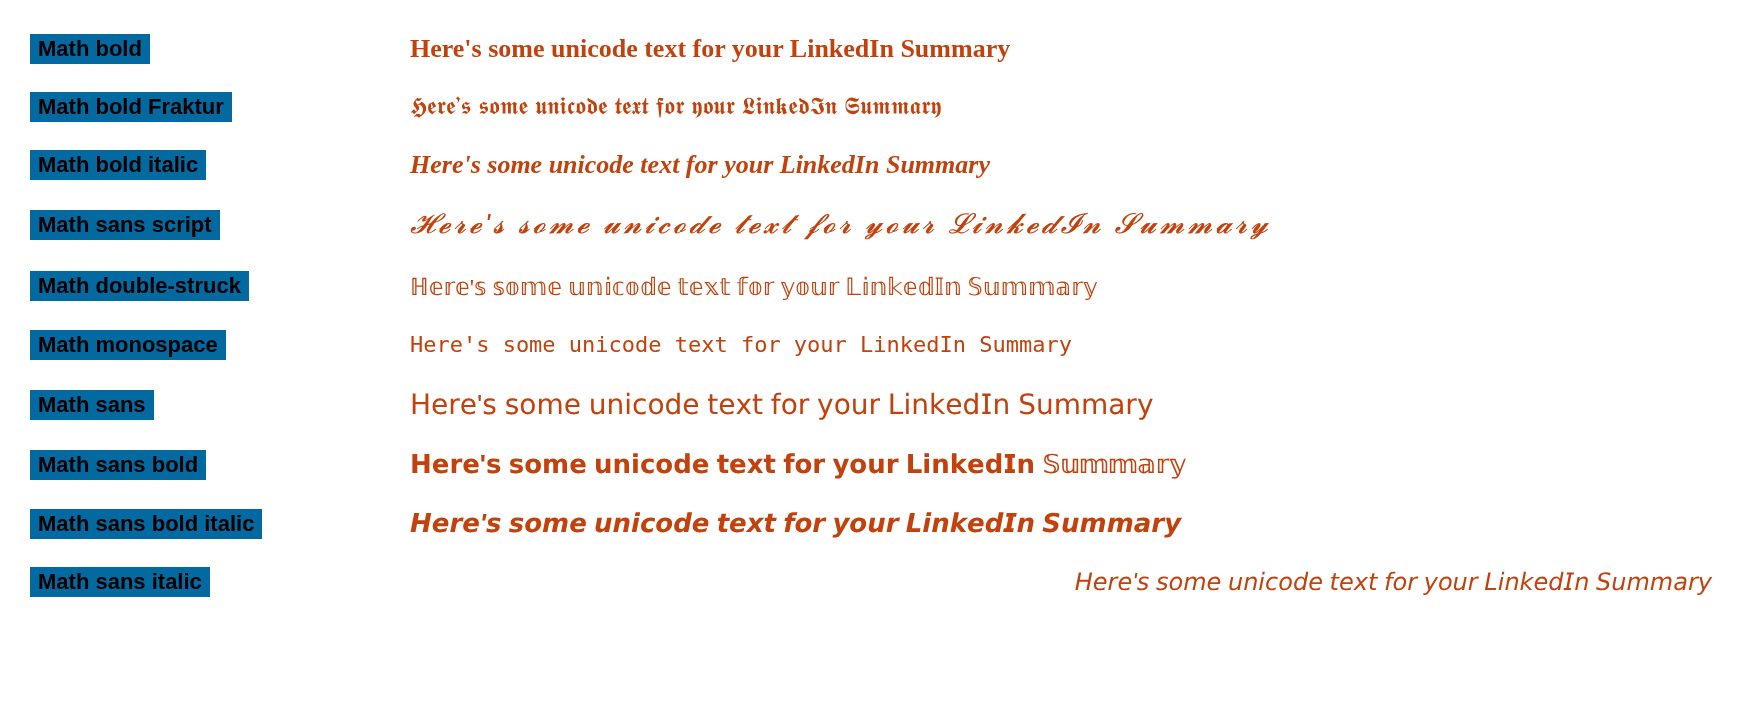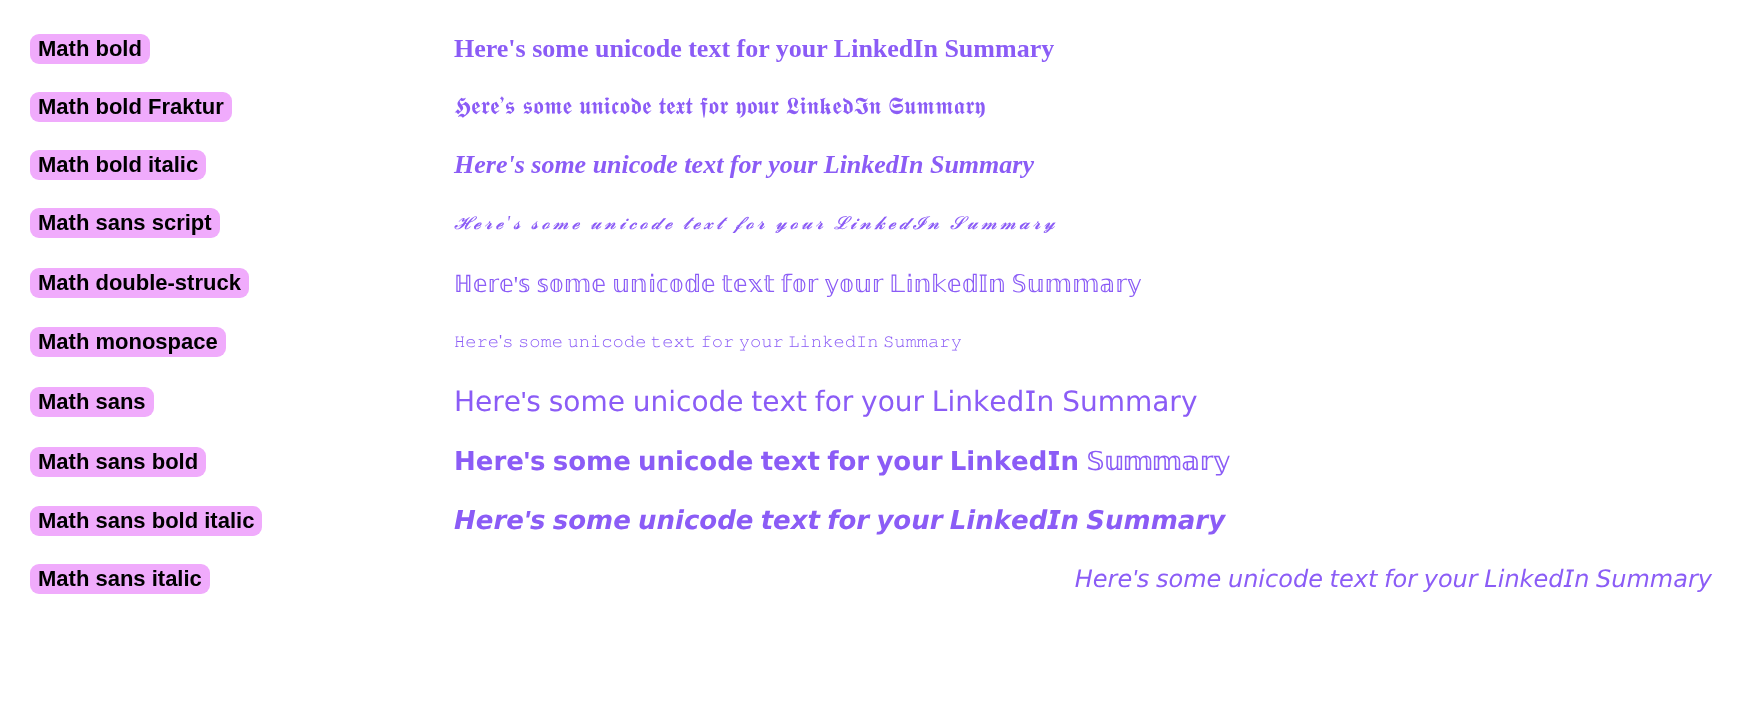--- a/index.html
+++ b/index.html
@@ -27,30 +27,29 @@
       width: 380px;
       flex-shrink: 0;
     }
 
     .label {
       display: inline-block;
       font-family: Arial, sans-serif;
       font-weight: bold;
       font-size: 22px;
       color: #000;
-      background: #f0abfc;
-      border-radius: 9px;
+      background: #0369a1;
+      border-radius: 0;
       padding: 2px 8px;
     }
 
     .sample-cell {
       flex: 1;
       font-size: 26px;
-      color: #8b5cf6;
-      margin-left: 44px;
+      color: #c2410c;
     }
 
     
     .math-bold {
       font-weight: bold;
       font-family: Georgia, serif;
     }
 
     
     .math-bold-fraktur {
@@ -60,36 +59,36 @@
 
     
     .math-bold-italic {
       font-weight: bold;
       font-style: italic;
       font-family: Georgia, serif;
     }
 
     
     .math-bold-script {
-      font-family: Liberation Serif, serif;
+      font-family: Liberation Sans, sans-serif;
       font-style: italic;
-      font-size: 18px;
+      font-size: 28px;
       letter-spacing: 3px;
     }
 
     
     .math-double-struck {
       font-family: "Palatino Linotype", serif;
       font-size: 24px;
     }
 
     
     .math-monospace {
-      font-family: Liberation Sans, sans-serif;
-      font-size: 16px;
+      font-family: Liberation Mono, monospace;
+      font-size: 22px;
     }
 
     
     .math-sans {
       font-family: Arial, Helvetica, sans-serif;
       font-size: 28px;
     }
 
     
     .math-sans-bold {

